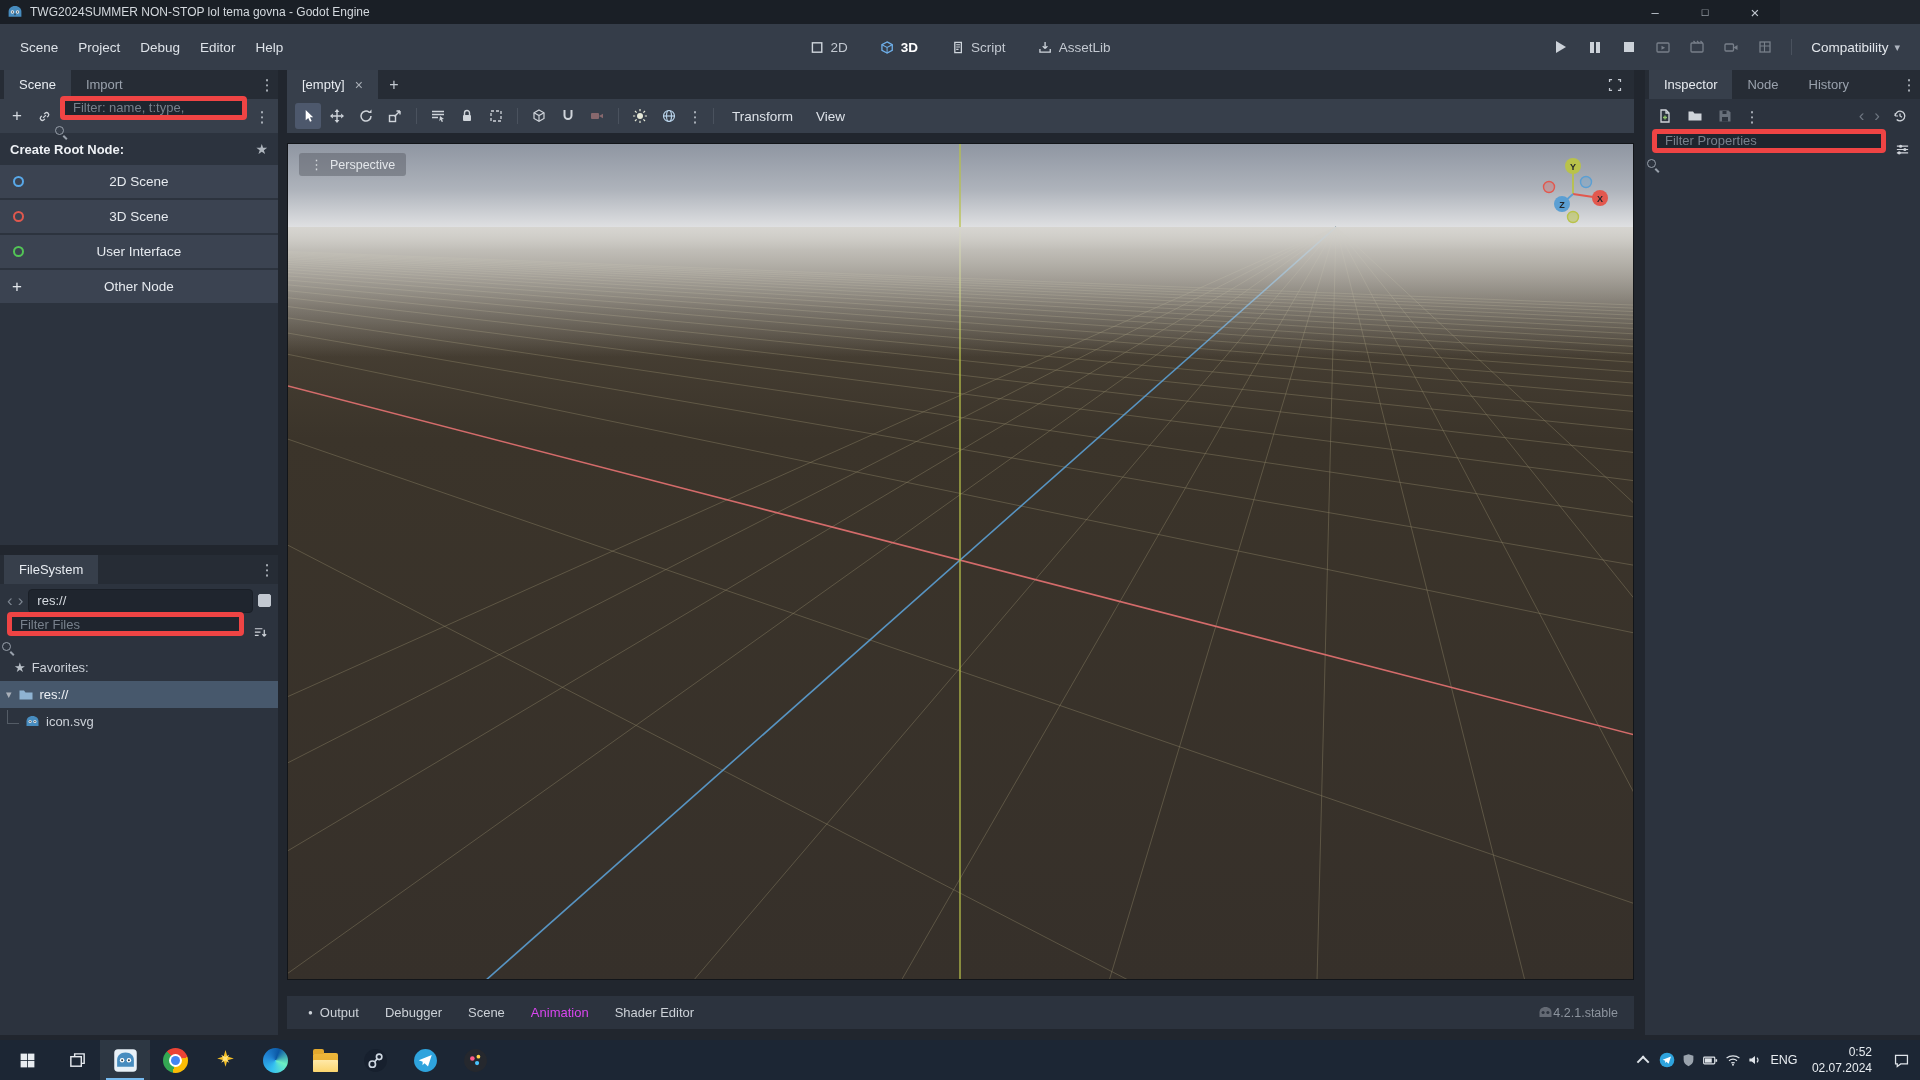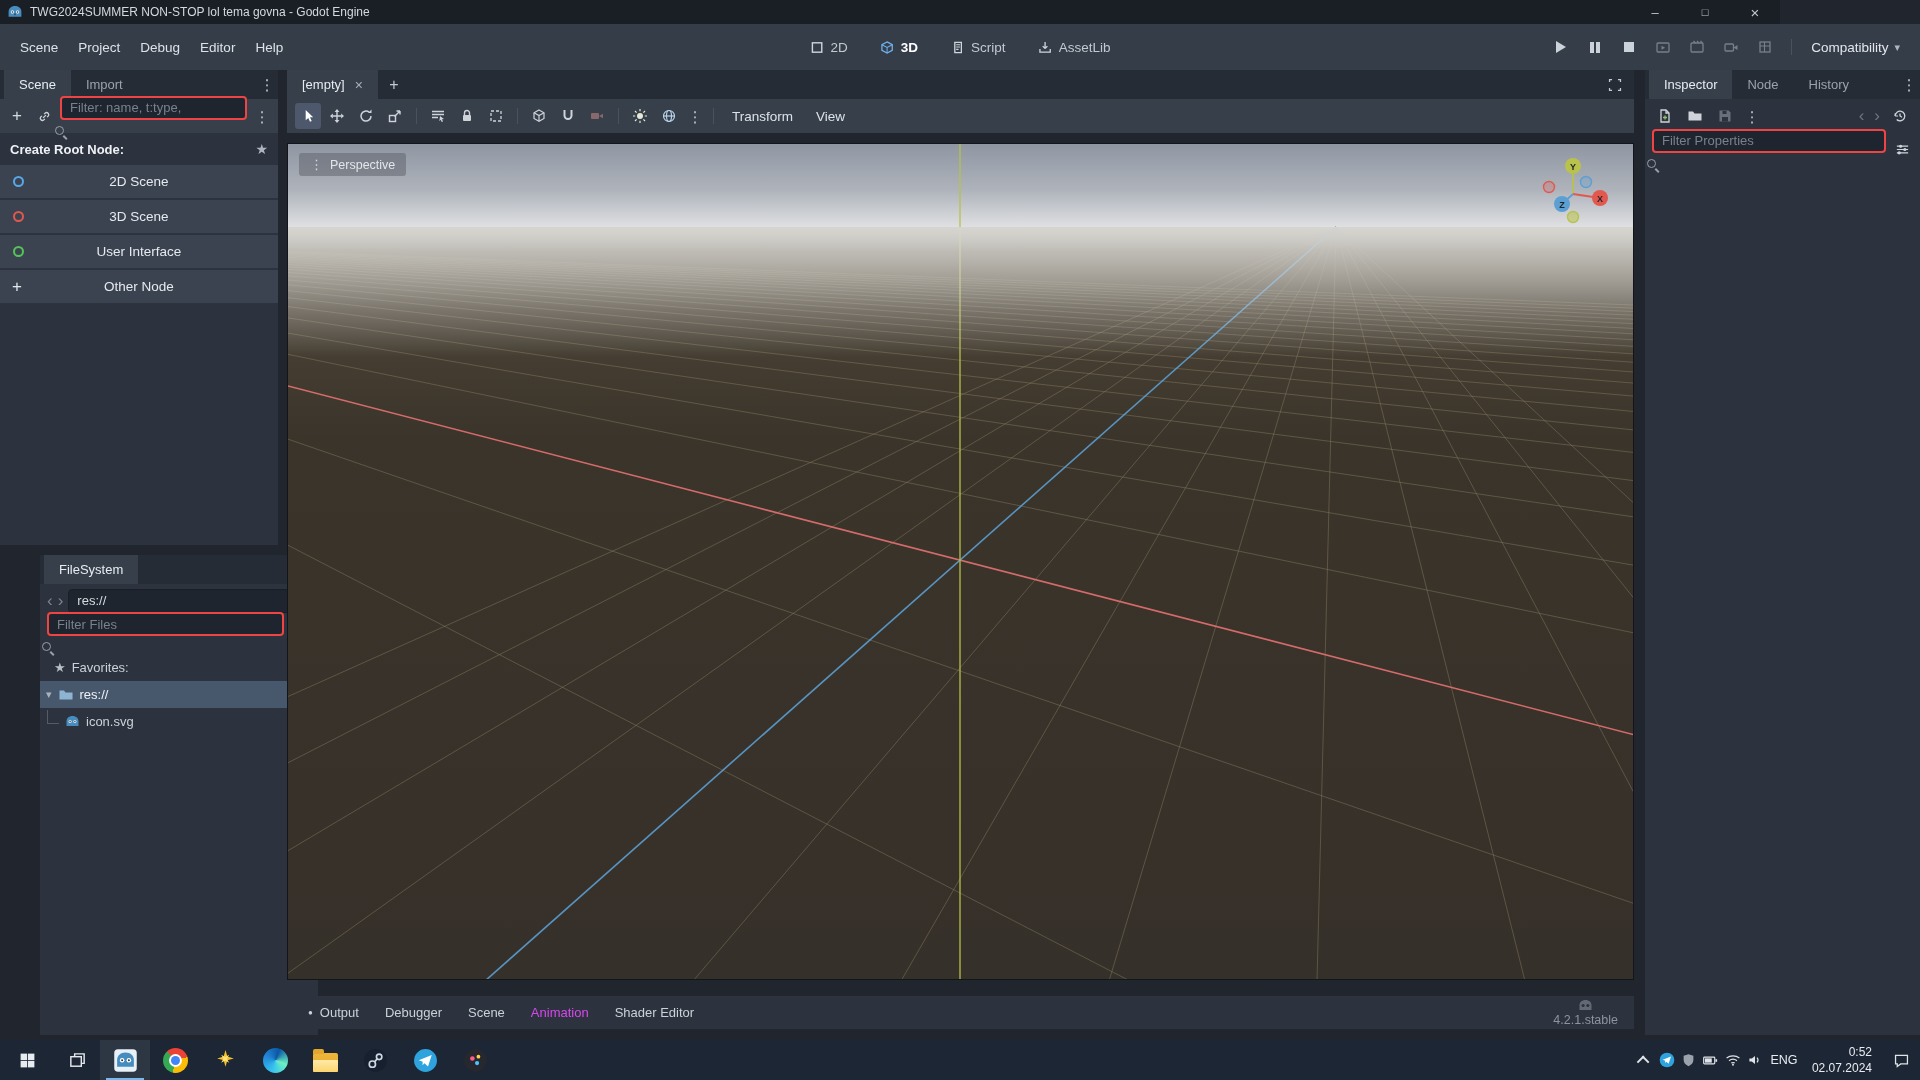--- a/index.html
+++ b/index.html
@@ -15,21 +15,21 @@
 .flex{display:flex;align-items:center;}
 .grow{flex:1;}
 .icnbtn{width:26px;height:26px;border-radius:3px;display:flex;align-items:center;justify-content:center;color:#c9cfd6;flex:0 0 auto;}
 .icnbtn.active{background:#4d586c;color:#fff;}
 .dim{opacity:.55;}
 .glyph{font-size:15px;line-height:1;color:#c3c9d1;}
 .vsep{width:1px;height:16px;background:#4a525e;margin:0 5px;flex:0 0 auto;}
 .tabstrip{background:var(--c-strip);display:flex;align-items:center;}
 .tab{height:100%;display:flex;align-items:center;gap:7px;padding:0 15px;color:#9aa2ad;font-size:13px;white-space:nowrap;}
 .tab.active{background:var(--c-toolbar);color:#e8ecf1;}
-.input{background:var(--c-input);border:2px solid #ef4444;border-radius:4px;height:24px;color:#d6dbe1;font-size:13px;padding:0 26px 0 8px;width:100%;outline:none;}
+.input{background:var(--c-input);border:5px solid #ef4444;border-radius:4px;height:24px;color:#d6dbe1;font-size:13px;padding:0 26px 0 8px;width:100%;outline:none;}
 .input::placeholder{color:var(--c-faint);}
 .mag{position:relative;width:14px;height:14px;display:inline-block;flex:0 0 auto;}
 .mag::before{content:"";position:absolute;left:1px;top:1px;width:7px;height:7px;border:1.5px solid #98a0ab;border-radius:50%;}
 .mag::after{content:"";position:absolute;left:10px;top:10px;width:5px;height:1.6px;background:#98a0ab;transform:rotate(45deg);transform-origin:0 0;}
 .menu-item{padding:5px 10px;border-radius:3px;color:#dde2e8;font-size:13.5px;cursor:default;}
 .ws-item{display:flex;align-items:center;gap:6px;padding:6px 13px;border-radius:4px;color:#c3c9d1;font-size:13.5px;}
 .ws-item.active{color:#ffffff;font-weight:bold;}
 .node-row{height:33px;background:var(--c-row);display:flex;align-items:center;position:relative;margin-bottom:2px;}
 .node-row .lbl{flex:1;text-align:center;color:#e6eaef;font-size:13.5px;}
 .ocircle{width:11px;height:11px;border-radius:50%;border:2px solid;flex:0 0 auto;}
@@ -211,21 +211,21 @@
         <span class="ocircle abs" style="left:13px;border-color:#53c556;"></span>
         <span class="lbl">User Interface</span>
       </div>
       <div class="node-row">
         <span class="abs" style="left:12px;font-size:17px;color:#e3e7ec;line-height:1;">+</span>
         <span class="lbl">Other Node</span>
       </div>
     </div>
   </div>
 
-  <div class="abs" style="left:0;top:555px;width:278px;height:480px;background:var(--c-dock);margin-left:40px;">
+  <div class="abs" style="left:0;top:555px;width:278px;height:480px;background:var(--c-dock);">
     <div class="tabstrip" style="height:29px;padding-left:4px;">
       <div class="tab active">
           <span>FileSystem</span>
         </div>
       <div class="grow"></div>
       <div class="icnbtn" style="width:22px;height:22px;">
           <span class="glyph">⋮</span>
         </div>
     </div>
     <div class="flex" style="height:33px;padding:0 7px;gap:5px;">
@@ -455,21 +455,21 @@
     <div class="flex" style="padding:6px 13px;">
         <span style="color:#ccd1d7;">Scene</span>
       </div>
     <div class="flex" style="padding:6px 13px;">
         <span style="color:#d946ef;">Animation</span>
       </div>
     <div class="flex" style="padding:6px 13px;">
         <span style="color:#ccd1d7;">Shader Editor</span>
       </div>
     <div class="grow"></div>
-    <div class="flex" style="gap:0;padding-right:8px;flex-direction:column;">
+    <div class="flex" style="gap:0;padding-right:8px;">
       <svg width="15" height="15" viewBox="0 0 20 20" opacity=".6">
           <path d="M10 2.5c5 0 8 3.2 8 7.2V16H2V9.7C2 5.7 5 2.5 10 2.5z" fill="#8a9099"></path>
           <circle cx="6.8" cy="10" r="2.1" fill="#2c333e"></circle>
           <circle cx="13.2" cy="10" r="2.1" fill="#2c333e"></circle>
         </svg>
       <span style="color:#8d949e;font-size:12.5px;">4.2.1.stable</span>
     </div>
   </div>
 
   <div class="abs" style="left:1645px;top:70px;width:275px;height:965px;background:var(--c-dock);">

